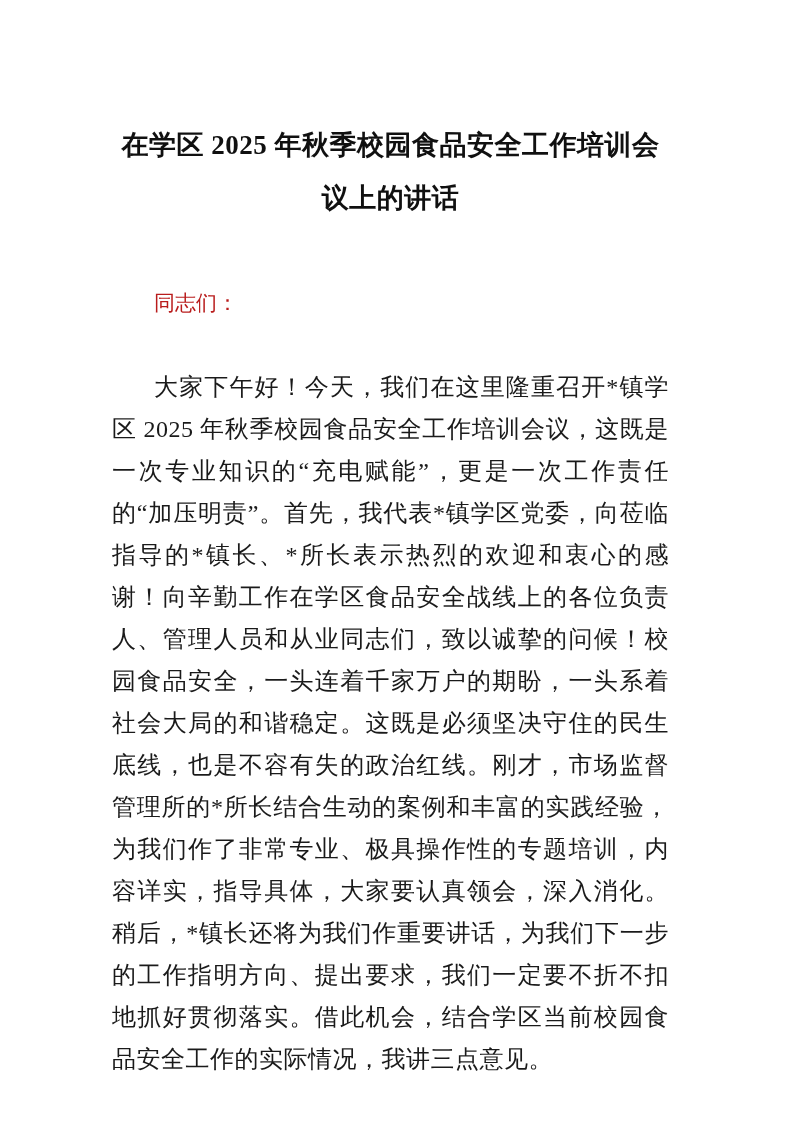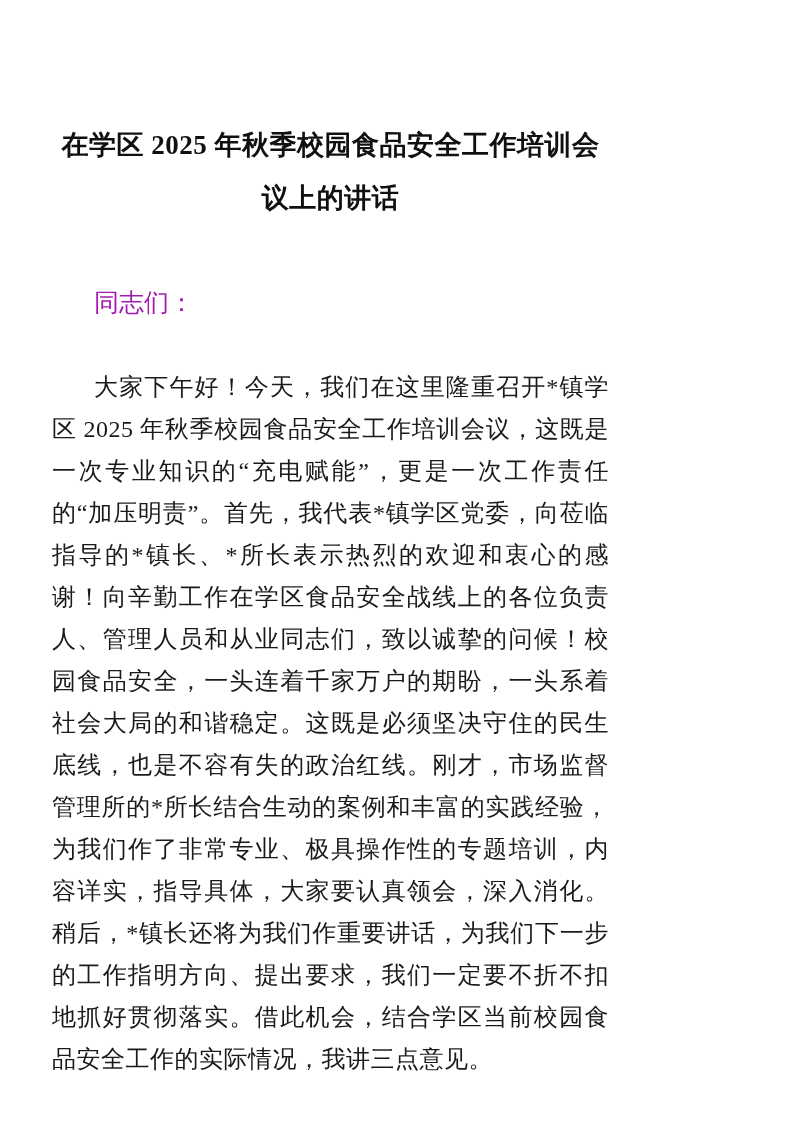--- a/index.html
+++ b/index.html
@@ -11,39 +11,39 @@
   .page {
     position: relative;
     width: 793px;
     height: 1122px;
     background: #ffffff;
     overflow: hidden;
     font-family: "Liberation Serif", "DejaVu Serif", serif;
     color: #161616;
   }
   .content {
-    margin-left: 52px;
+    margin-left: 112px;
     width: 557px;
   }
   .doc-title {
     margin: 0;
     padding-top: 119px;
     font-size: 27px;
     line-height: 53px;
     font-weight: 700;
     text-align: center;
     color: #101010;
     letter-spacing: 0.5px;
   }
   .salutation {
     margin: 57px 0 0 0;
-    font-size: 25px;
+    font-size: 21px;
     line-height: 42px;
     text-indent: 42px;
-    color: #a21caf;
+    color: #b91c1c;
   }
   .body-para {
     margin: 42px 0 0 0;
     font-size: 24px;
     line-height: 42px;
     text-align: justify;
     text-justify: inter-ideograph;
     text-indent: 42px;
     color: #1a1a1a;
     letter-spacing: 0.5px;

